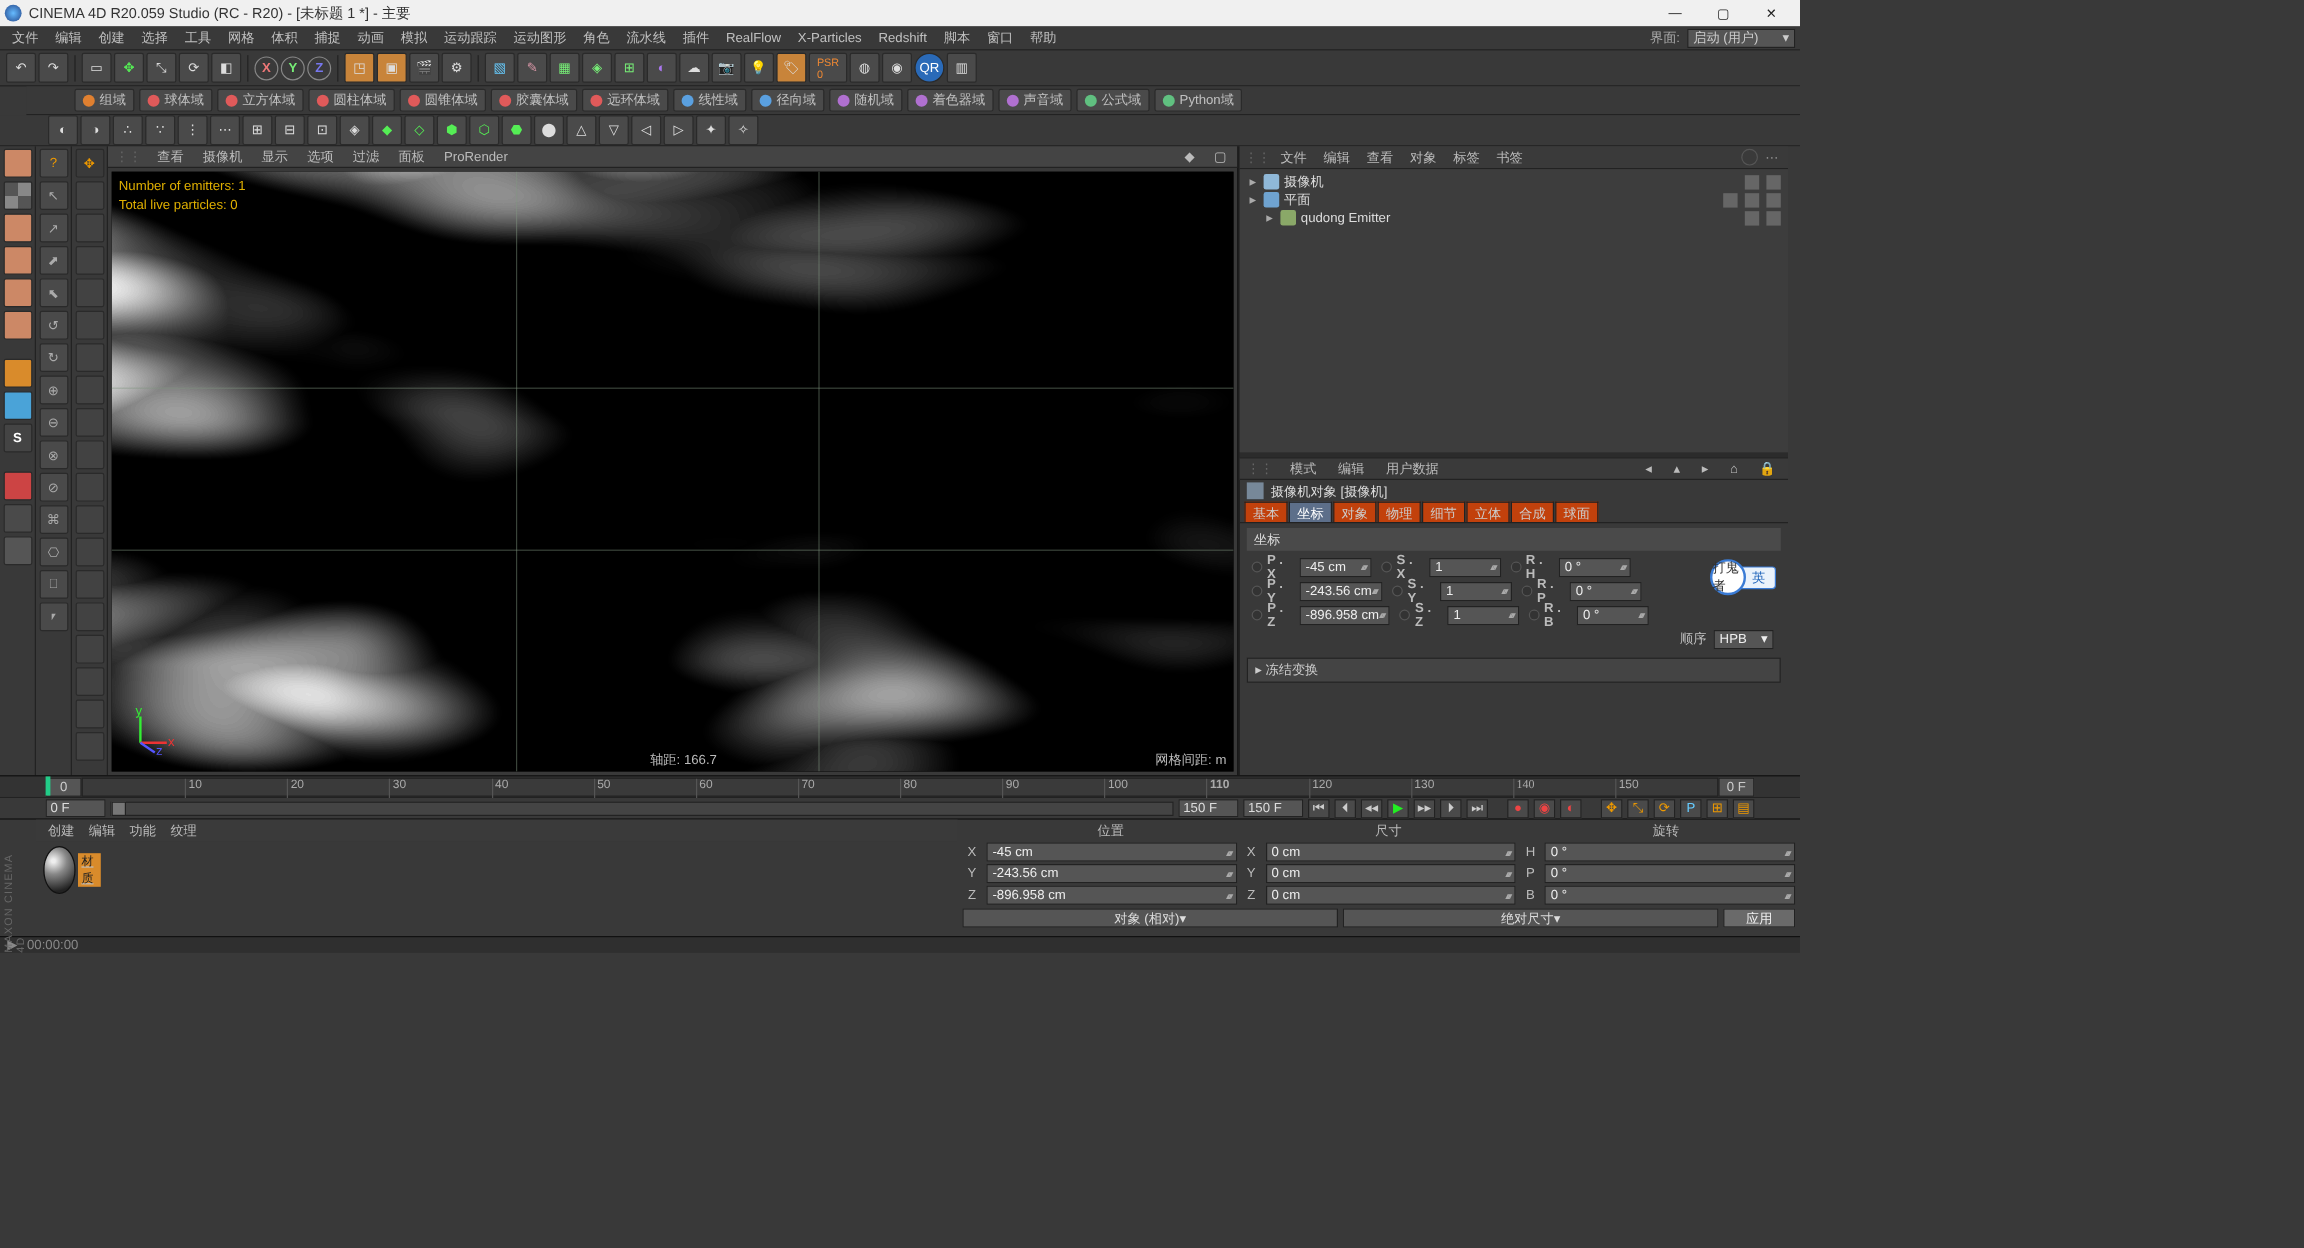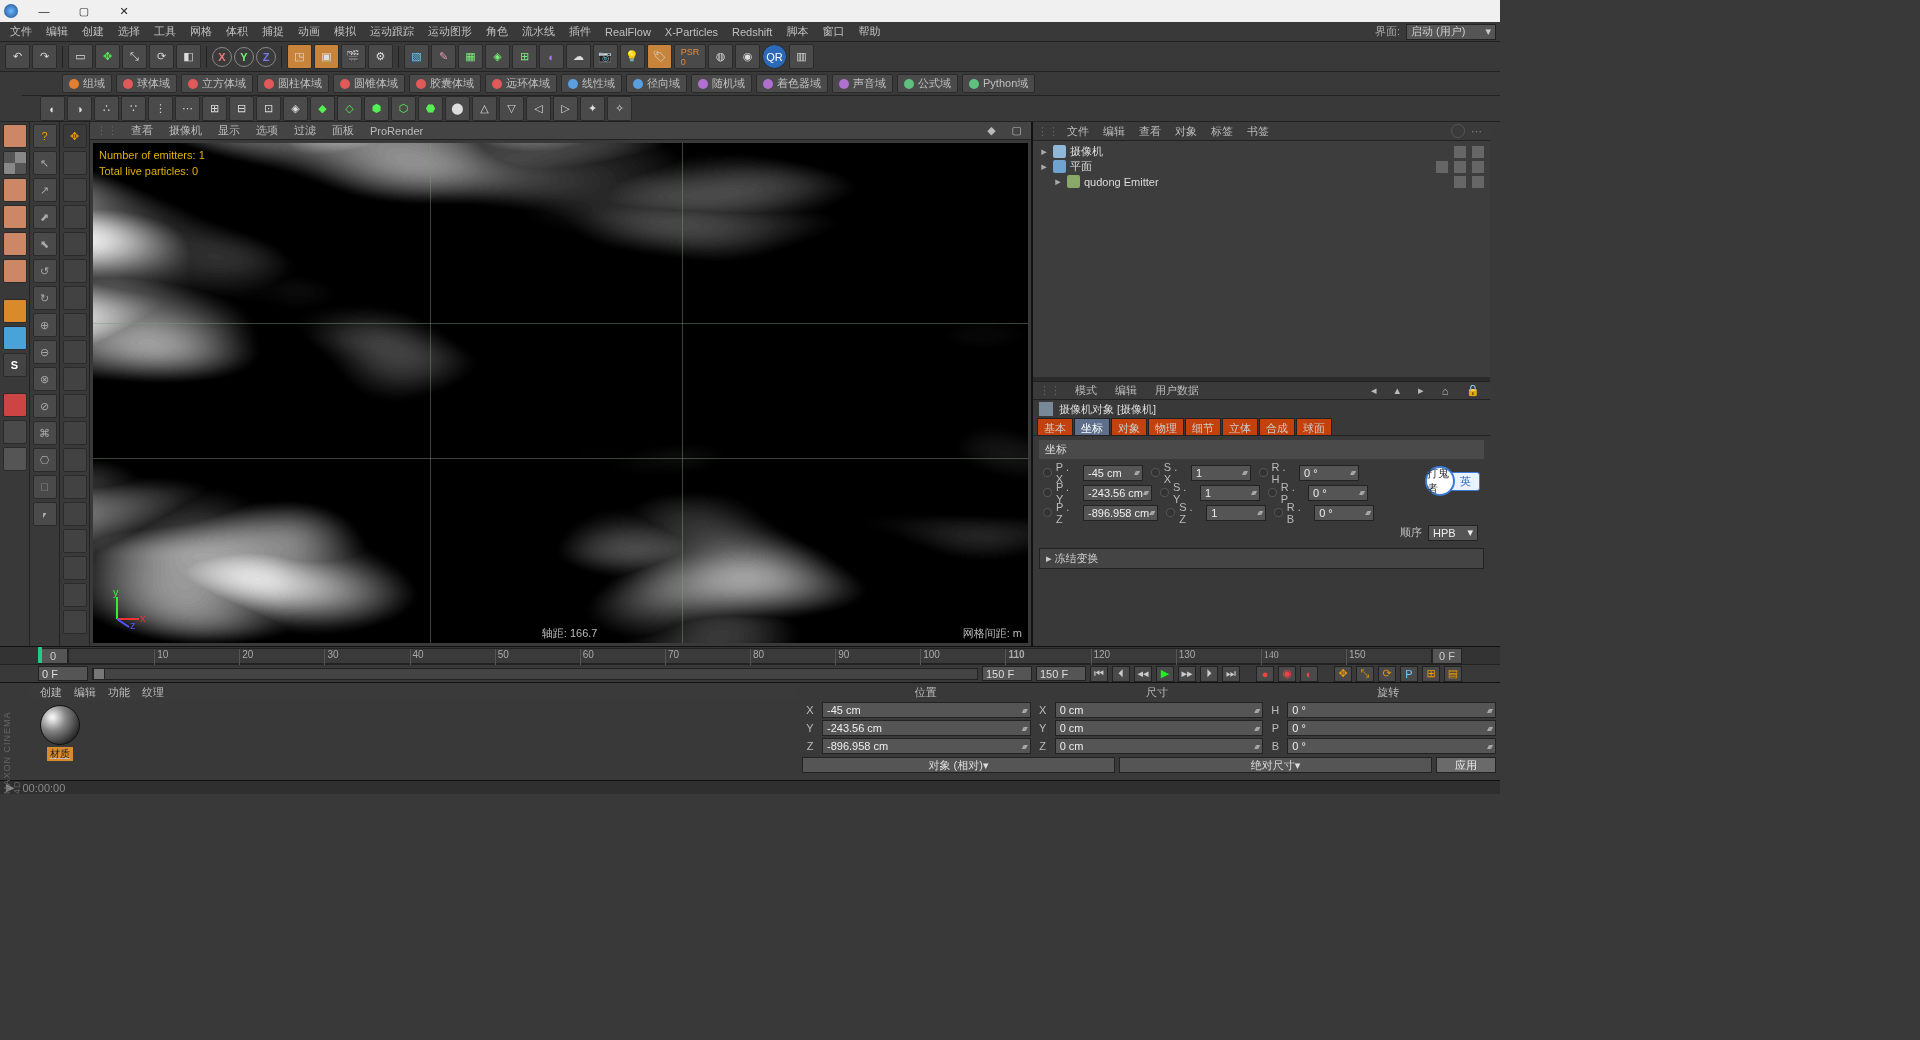--- a/index.html
+++ b/index.html
@@ -52,21 +52,21 @@
 .amheader .ami { color: #bbb; padding: 0 4px;}
 .amheader .hspacer { flex:1; }
 .amtitle { height: 18px; display: flex; align-items: center; gap: 6px; padding: 0 6px; color: #ddd; }
 .amtitle .tico { width: 14px; height: 14px; background: #789; }
 .amtabs { height: 18px; display: flex; gap: 1px; padding: 0 4px; border-bottom: 1px solid #222; }
 .amtab { background: #c2410c; color: #ccc; padding: 2px 6px; border: 1px solid #222; border-bottom: none; }
 .amtab.active { background: #5d6f8a; color: #fff; }
 .ambody { padding: 4px 6px; display: flex; flex-direction: column; gap: 3px; position: relative; flex: 1;}
 .amsection-h { background: #4a4a4a; padding: 2px 6px; color: #ddd; margin-bottom: 2px; }
 .frow { display: flex; align-items: center; gap: 4px; height: 17px; }
-.frow .flabel { width: 40px; text-align: left; color: #bbb; padding-left: 4px; display:flex; align-items:center; gap:4px;}
+.frow .flabel { width: 40px; text-align: left; color: #bbb; padding-left: 4px; display:flex; align-items:center; gap:4px;font-weight:bold;}
 .frow .fdot { width: 9px; height: 9px; border-radius: 50%; border: 1px solid #555; background: #333; }
 .finput { background: #555; border: 1px solid #222; color: #eee; height: 16px; padding: 0 4px; min-width: 60px; display:flex; align-items:center; justify-content: space-between;}
 .finput .spin { color: #aaa; font-size: 8px; letter-spacing:-2px;}
 .collapse { background: #444; padding: 2px 6px; margin-top: 4px; color: #ccc; border: 1px solid #222; }
 .floatbadge { position: absolute; right: 10px; top: 30px; display: flex; align-items: center; }
 .floatbadge .circ { width: 30px; height: 30px; border-radius: 50%; background: #fff; border: 2px solid #3a7bd5; display: flex; align-items: center; justify-content: center; font-size: 9px; color:#333; z-index:2;}
 .floatbadge .tail { background: #eaf2fb; border:1px solid #3a7bd5; color:#2266bb; padding:1px 8px 1px 14px; margin-left:-10px; border-radius: 3px;}
 .timeline { height: 18px; background: #333; display: flex; align-items: center; padding: 0 38px 0 38px; position: relative; border-top: 1px solid #111; }
 .timeline .ruler { flex: 1; height: 16px; background: linear-gradient(90deg,#3a3a3a,#3a3a3a); position: relative; border:1px solid #222;}
 .timeline .ruler .tick { position: absolute; top: 0; height: 16px; border-left: 1px solid #555; color:#aaa; padding-left:2px; font-size:10px;}
@@ -76,41 +76,42 @@
 .transport .tfield { width: 50px; background:#555; border:1px solid #222; height:15px; display:flex; align-items:center; padding:0 3px; color:#ddd;}
 .transport .tslider { flex:1; height:12px; background:#444; border:1px solid #222; position:relative;}
 .transport .tslider .knob { position:absolute; left:0; top:-1px; width:12px; height:12px; background:#777; border:1px solid #222;}
 .transport .pbtn { width:18px; height:16px; background:#4a4a4a; border:1px solid #222; display:flex; align-items:center; justify-content:center; color:#ccc;}
 .transport .pbtn.play { color:#2e2; }
 .transport .pbtn.rec { color:#e44; }
 .bottompanel { height: 98px; background:#393939; display:flex; border-top: 1px solid #111; }
 .matarea { width: 768px; display:flex; flex-direction:column; }
 .matmenu { height:18px; background:#3a3a3a; display:flex; align-items:center; padding:0 10px; gap:12px; color:#bbb; }
 .matbody { flex:1; display:flex; align-items:flex-start; padding:4px 6px; gap:8px;}
-.matslot { width:48px; display:flex; flex-direction:column; align-items:center; gap:2px;text-decoration:underline;}
+.matslot { width:48px; display:flex; flex-direction:row; align-items:center; gap:2px;text-decoration:underline;}
 .matslot .ball { width:40px; height:40px; border-radius:50%; background: radial-gradient(circle at 30% 30%, #eee 5%, #888 35%, #222 80%); border:1px solid #111;}
 .matslot .lbl { background:#d98b2b; color:#222; padding:0 3px; font-size:10px;}
 .coordpanel { flex:1; display:flex; flex-direction:column; padding:2px 4px; }
 .coordhead { display:flex; height:16px; }
 .coordhead .chcell { flex:1; text-align:center; color:#bbb;}
 .cprow { display:flex; height:18px; align-items:center; gap:4px;}
 .cprow .cl { width:16px; color:#bbb; text-align:center;}
 .cprow .ci { flex:1;}
 .cpbottom { display:flex; gap:4px; margin-top:2px;}
 .cpbottom .sel { flex:1; background:#555; border:1px solid #222; height:16px; display:flex; align-items:center; justify-content:center; color:#ddd;}
 .cpbottom .apply { width:60px; background:#6a6a6a; border:1px solid #222; height:16px; display:flex; align-items:center; justify-content:center; color:#eee;}
 .statusbar { height:14px; background:#2f2f2f; display:flex; align-items:center; padding:0 6px; gap:8px; color:#888; border-top:1px solid #111; font-size:10px;}
 .brand { position:absolute; left:2px; bottom:18px; writing-mode:vertical-rl; transform:rotate(180deg); color:#666; font-size:9px; letter-spacing:1px; height:96px; display:flex; align-items:center;}
 svg { display:block; }
 </style>
 </head>
 <body>
 
 <div class="titlebar">
   <div class="logo"></div>
+  <div class="title">CINEMA 4D R20.059 Studio (RC - R20) - [未标题 1 *] - 主要</div>
   <div class="winbtn">—</div>
   <div class="winbtn">▢</div>
   <div class="winbtn close">✕</div>
 </div>
 
 <div class="menubar" id="menubar">
     <div class="mi">文件</div>
     <div class="mi">编辑</div>
     <div class="mi">创建</div>
     <div class="mi">选择</div>

